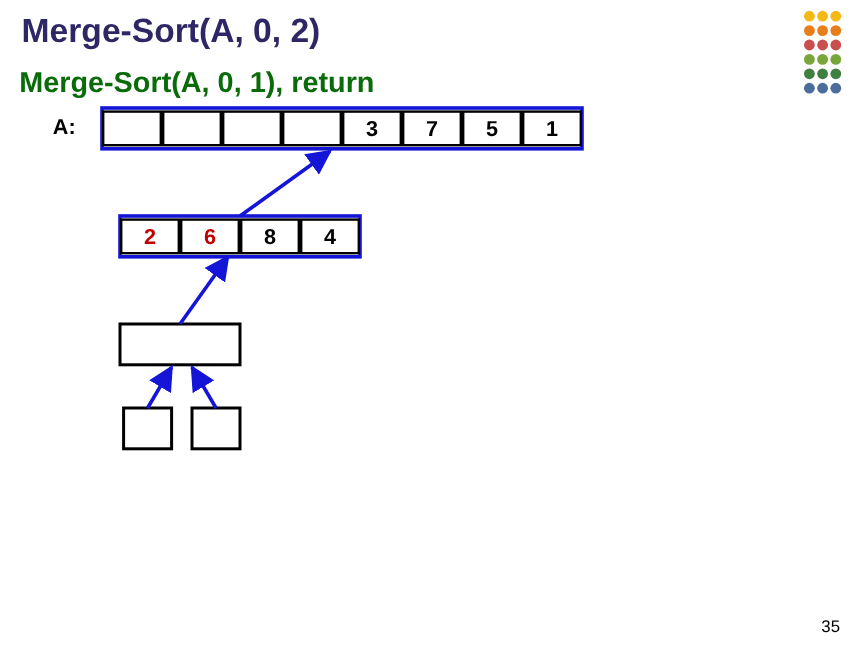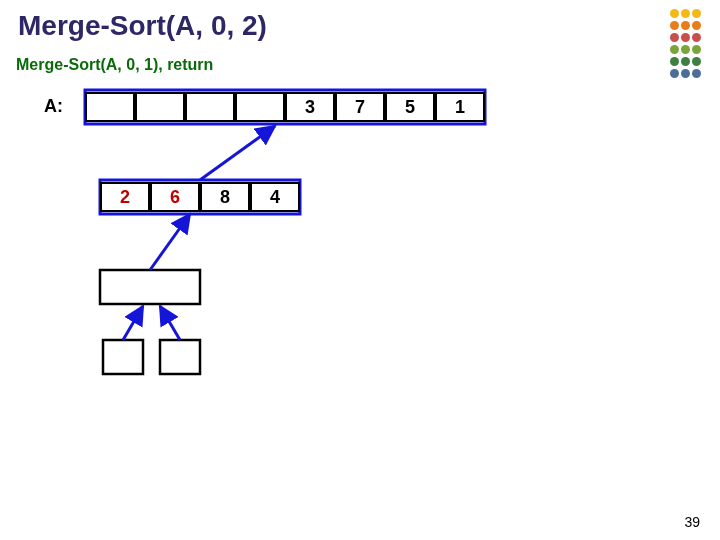--- a/index.html
+++ b/index.html
@@ -19,21 +19,21 @@
     font-family: "Comic Sans MS", "Comic Sans", cursive, Arial;
     font-size: 28px;
     font-weight: bold;
     color: #2e2766;
   }
   .title2 {
     position: absolute;
     left: 16px;
     top: 56px;
     font-family: "Comic Sans MS", "Comic Sans", cursive, Arial;
-    font-size: 16px;
+    font-size: 24px;
     font-weight: bold;
     color: #0a6b0a;
   }
   .alabel {
     position: absolute;
     left: 44px;
     top: 96px;
     font-size: 18px;
     font-weight: bold;
     color: #000;
@@ -123,13 +123,13 @@
 <div class="cell" style="left:285px; top:92px; border:2px solid #000;">3</div>
 <div class="cell" style="left:335px; top:92px; border:2px solid #000;">7</div>
 <div class="cell" style="left:385px; top:92px; border:2px solid #000;">5</div>
 <div class="cell" style="left:435px; top:92px; border:2px solid #000;">1</div>
 
 <div class="cell" style="left:100px; top:182px; border:2px solid #000; color:#c00000;">2</div>
 <div class="cell" style="left:150px; top:182px; border:2px solid #000; color:#c00000;">6</div>
 <div class="cell" style="left:200px; top:182px; border:2px solid #000;">8</div>
 <div class="cell" style="left:250px; top:182px; border:2px solid #000;">4</div>
 
-<div class="slide-num">39</div>
+<div class="slide-num">35</div>
 
 </body></html>

